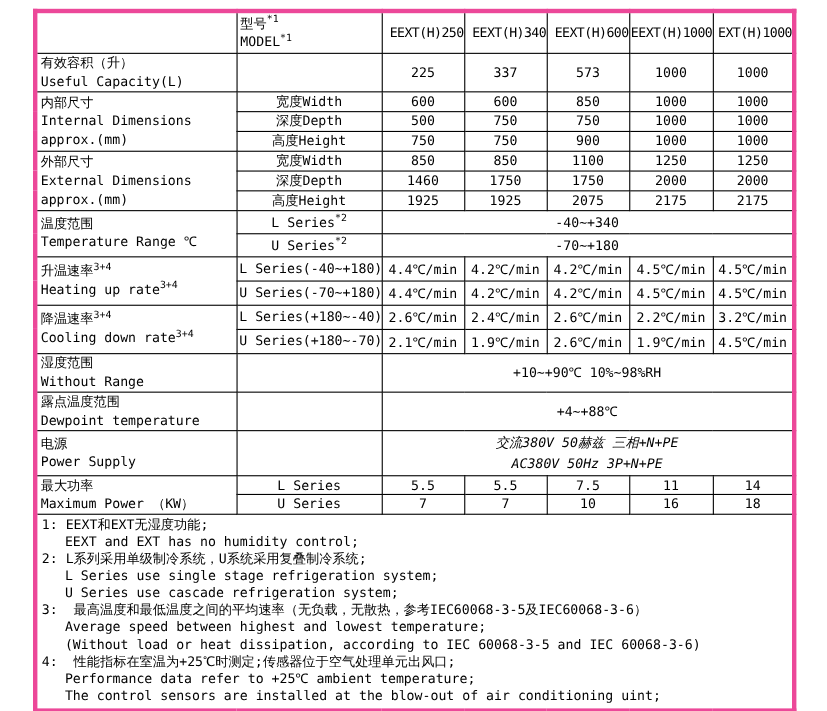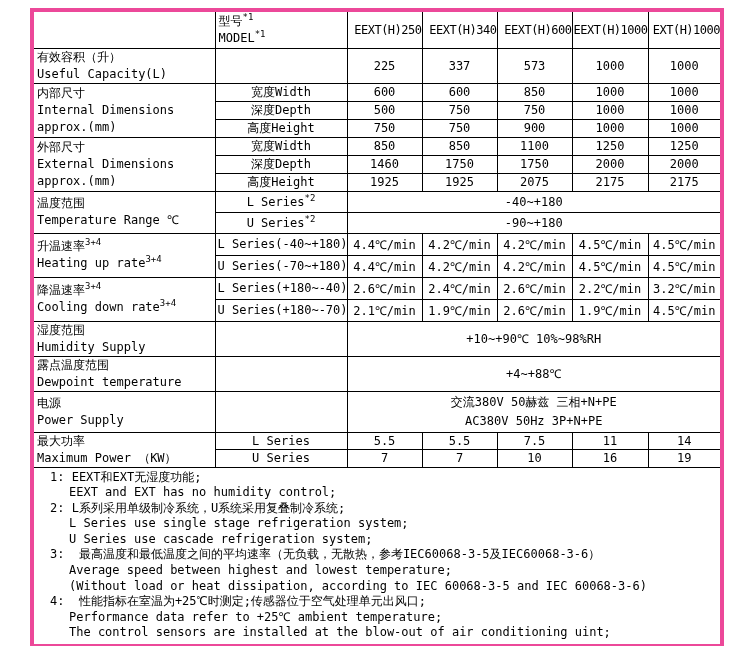--- a/index.html
+++ b/index.html
@@ -31,25 +31,25 @@
   tr.h21 { height: 21px; }
   tr.h22 { height: 22px; }
   tr.h33 { height: 33px; }
   tr.h34 { height: 34px; }
   tr.h41 { height: 41px; }
   .lbl { text-align: left; padding: 0 3px; }
   .lbl-line { line-height: 17px; white-space: nowrap; }
   .model-cell { text-align: left; padding: 0 3px; }
   .subcell { text-align: center; padding: 0 2px; white-space: nowrap; }
   .val { text-align: center; white-space: nowrap; }
-  .val div { line-height: 19px; }
+  .val div { line-height: 19px; font-style: italic; }
   sup { font-size: 9px; line-height: 0; }
   td.footnotes { padding: 2px 0 3px 0; vertical-align: top; }
-  .fn-line { line-height: 15.6px; padding-left: 16px; white-space: pre; }
-  .fn-indent { padding-left: 25px; margin-left: 10px; }
+  .fn-line { line-height: 15.6px; padding-left: 4px; white-space: pre; }
+  .fn-indent { padding-left: 25px; }
 </style>
 </head>
 <body>
 
 <div class="sheet">
   <table class="spec">
     <colgroup>
       <col style="width:183px">
         <col style="width:132px">
       <col style="width:75px">
@@ -142,25 +142,25 @@
           <td class="val">2075</td>
           <td class="val">2175</td>
           <td class="val">2175</td>
         </tr>
         <tr class="h21">
           <td class="lbl" rowspan="2">
             <div class="lbl-line"><span>温度范围</span></div>
             <div class="lbl-line"><span>Temperature Range ℃</span></div>
           </td>
           <td class="subcell"><span>L Series</span><sup>*2</sup></td>
-          <td class="val" colspan="5">-40~+180</td>
+          <td class="val" colspan="5">-40~+340</td>
         </tr>
         <tr class="h21">
           <td class="subcell"><span>U Series</span><sup>*2</sup></td>
-          <td class="val" colspan="5">-90~+180</td>
+          <td class="val" colspan="5">-70~+180</td>
         </tr>
         <tr class="h22">
           <td class="lbl" rowspan="2">
             <div class="lbl-line"><span>升温速率</span><sup>3+4</sup></div>
             <div class="lbl-line"><span>Heating up rate</span><sup>3+4</sup></div>
           </td>
           <td class="subcell"><span>L Series(-40~+180)</span></td>
           <td class="val">4.4℃/min</td>
           <td class="val">4.2℃/min</td>
           <td class="val">4.2℃/min</td>
@@ -191,21 +191,21 @@
           <td class="subcell"><span>U Series(+180~-70)</span></td>
           <td class="val">2.1℃/min</td>
           <td class="val">1.9℃/min</td>
           <td class="val">2.6℃/min</td>
           <td class="val">1.9℃/min</td>
           <td class="val">4.5℃/min</td>
         </tr>
         <tr class="h33">
           <td class="lbl" rowspan="1">
             <div class="lbl-line"><span>湿度范围</span></div>
-            <div class="lbl-line"><span>Humidity Supply</span></div>
+            <div class="lbl-line"><span>Without Range</span></div>
           </td>
           <td class="subcell"><span></span></td>
           <td class="val" colspan="5">+10~+90℃ 10%~98%RH</td>
         </tr>
         <tr class="h34">
           <td class="lbl" rowspan="1">
             <div class="lbl-line"><span>露点温度范围</span></div>
             <div class="lbl-line"><span>Dewpoint temperature</span></div>
           </td>
           <td class="subcell"><span></span></td>
@@ -233,21 +233,21 @@
           <td class="val">7.5</td>
           <td class="val">11</td>
           <td class="val">14</td>
         </tr>
         <tr class="h17">
           <td class="subcell"><span>U Series</span></td>
           <td class="val">7</td>
           <td class="val">7</td>
           <td class="val">10</td>
           <td class="val">16</td>
-          <td class="val">19</td>
+          <td class="val">18</td>
         </tr>
       </tbody>
     <tbody id="tfoot-body">
         <tr>
           <td class="footnotes" colspan="7">
             <div class="fn-line">1: EEXT和EXT无湿度功能;</div>
             <div class="fn-line fn-indent">EEXT and EXT has no humidity control;</div>
             <div class="fn-line">2: L系列采用单级制冷系统，U系统采用复叠制冷系统;</div>
             <div class="fn-line fn-indent">L Series use single stage refrigeration system;</div>
             <div class="fn-line fn-indent">U Series use cascade refrigeration system;</div>

